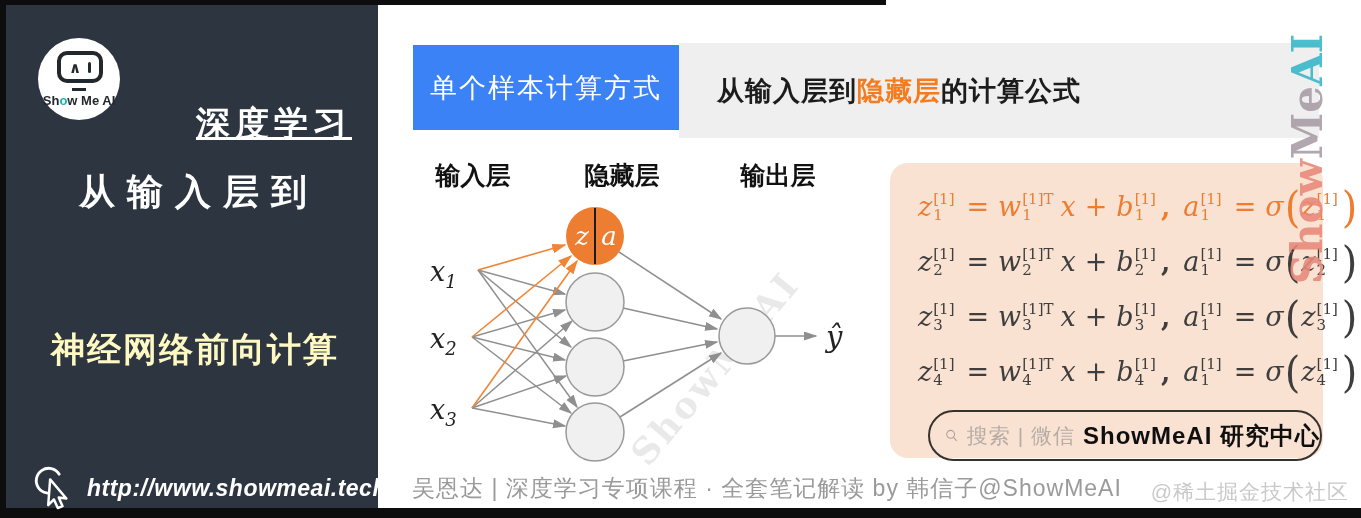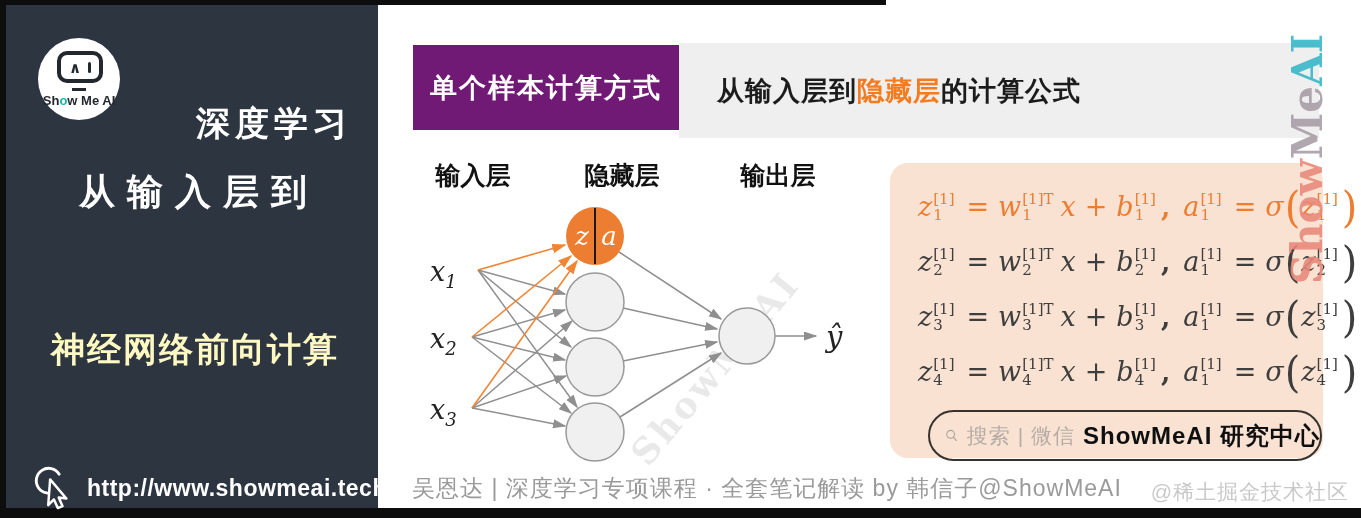--- a/index.html
+++ b/index.html
@@ -16,29 +16,29 @@
   .sidebar { position:absolute; left:6px; top:5px; width:372px; height:503px; background:#2c3540; }
   .logo { position:absolute; left:32px; top:33px; width:82px; height:82px; background:#fff; border-radius:50%; }
   .robot-head { position:absolute; left:19px; top:13px; width:46px; height:32px; border:4px solid #23282e; border-radius:10px;
                 display:flex; align-items:center; justify-content:center; gap:7px; }
   .eye-caret { font-weight:bold; color:#23282e; font-size:15px; line-height:1; transform:translateY(1px); font-family:"DejaVu Sans",sans-serif; }
   .eye-bar { width:3px; height:11px; background:#23282e; border-radius:2px; }
   .robot-chin { position:absolute; left:34px; top:50px; width:14px; height:3px; background:#23282e; }
   .logo-text { position:absolute; left:0; right:0; top:55px; text-align:center; font-size:13px; font-weight:bold; color:#23282e; }
   .logo-text .o-accent { color:#17b8a6; }
 
-  .sb-title    { position:absolute; left:168px; top:96px;  width:200px; text-align:center; color:#fff; font-size:34px; font-weight:bold; letter-spacing:5px; }
+  .sb-title    { position:absolute; left:168px; top:96px;  width:200px; text-align:center; color:#fff; font-size:34px; font-weight:bold; letter-spacing:5px;text-decoration:underline; }
   .sb-subtitle { position:absolute; left:28px;  top:163px; width:330px; text-align:center; color:#fff; font-size:36px; font-weight:bold; letter-spacing:12px; }
   .sb-topic    { position:absolute; left:24px;  top:322px; width:330px; text-align:center; color:#fef9c3; font-size:34px; font-weight:bold; letter-spacing:2px; }
-  .sb-url { position:absolute; left:26px; top:460px; display:flex; align-items:center; gap:13px; color:#fff; cursor:pointer; }
+  .sb-url { position:absolute; left:26px; top:460px; display:flex; align-items:center; gap:13px; color:#fff; cursor:pointer;font-style:italic; }
   .sb-url-text { font-size:23px; font-weight:bold; letter-spacing:0.5px; }
 
   
-  .tab-orange { position:absolute; left:413px; top:45px; width:266px; height:85px; background:#701a75;
-                display:flex; align-items:center; justify-content:center; color:#fff; font-size:27px; font-weight:bold; letter-spacing:2px; }
+  .tab-orange { position:absolute; left:413px; top:45px; width:266px; height:85px; background:#3b82f6;
+                display:flex; align-items:center; justify-content:center; color:#fff; font-size:27px; font-weight:normal; letter-spacing:2px; }
   .header-gray { position:absolute; left:679px; top:43px; width:640px; height:95px; background:#efefef;
                  display:flex; align-items:center; padding-left:38px; font-size:27px; font-weight:bold; color:#1c1c1c; letter-spacing:1px; }
   .header-gray .hl { color:#f47c20; }
 
   
   .net { position:absolute; left:0; top:0; }
   .layer-label { font-family:"Liberation Sans",sans-serif; font-weight:bold; font-size:25px; fill:#111; }
   .math-label { font-family:"DejaVu Serif",serif; font-style:italic; fill:#222; }
   .node-letter { font-family:"DejaVu Serif",serif; font-style:italic; font-size:26px; fill:#fff; }
   .wm-diag { font-family:"DejaVu Serif",serif; font-weight:bold; font-size:36px; fill:#8a8a8a; opacity:0.18; letter-spacing:3px; }

